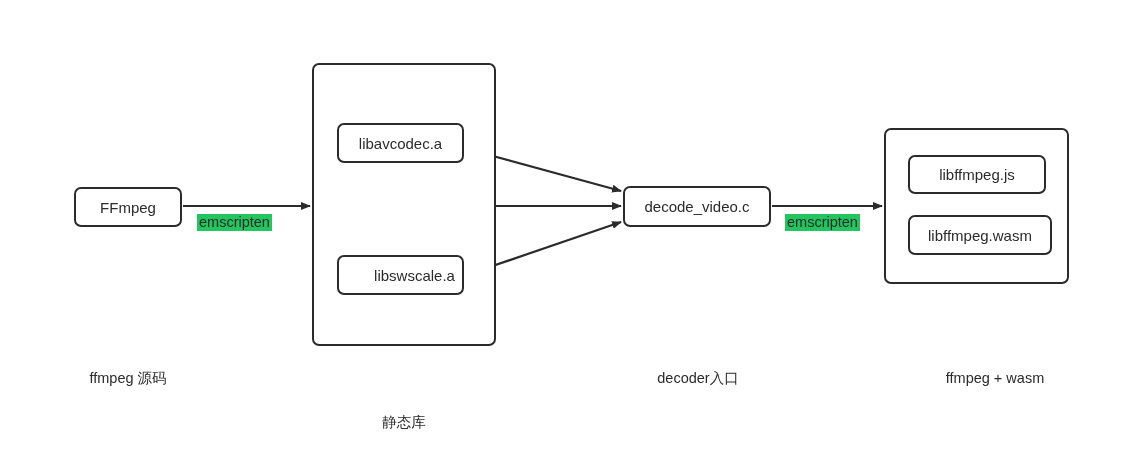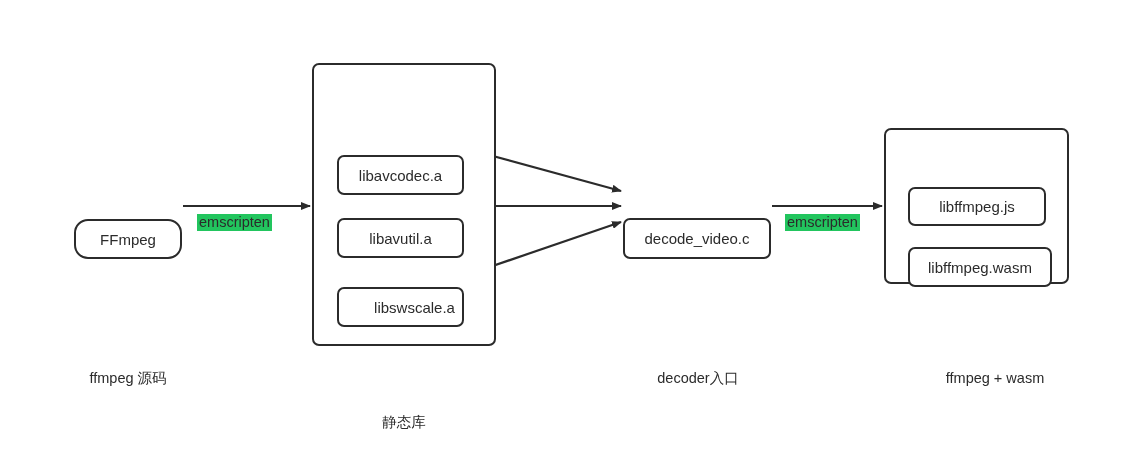--- a/index.html
+++ b/index.html
@@ -32,21 +32,20 @@
     border: 2px solid #2b2b2b;
     border-radius: 7px;
     background: #ffffff;
     display: flex;
     align-items: center;
     justify-content: center;
     font-size: 15px;
     line-height: 1;
     color: #2b2b2b;
     white-space: nowrap;
-    margin-top: 32px;
   }
   .container-node {
     position: absolute;
     box-sizing: border-box;
     border: 2px solid #2b2b2b;
     border-radius: 7px;
     background: #ffffff;
   }
   .edge-label {
     position: absolute;
@@ -60,21 +59,21 @@
   .caption {
     position: absolute;
     font-size: 14.5px;
     line-height: 1;
     color: #2b2b2b;
     white-space: nowrap;
     text-align: center;
   }
 
   
-  #node-ffmpeg       { left: 74px;  top: 187px; width: 108px; height: 40px; border-radius: 14px; }
+  #node-ffmpeg       { left: 74px;  top: 187px; width: 108px; height: 40px; }
   #box-static-libs   { left: 312px; top: 63px;  width: 184px; height: 283px; }
   #node-libavcodec   { left: 337px; top: 123px; width: 127px; height: 40px; }
   #node-libavutil    { left: 337px; top: 186px; width: 127px; height: 40px; }
   #node-libswscale   { left: 337px; top: 255px; width: 127px; height: 40px; padding-left: 28px; }
   #node-decode-video { left: 623px; top: 186px; width: 148px; height: 41px; }
   #box-output        { left: 884px; top: 128px; width: 185px; height: 156px; }
   #node-libffmpeg-js { left: 908px; top: 155px; width: 138px; height: 39px; text-align: right; }
   #node-libffmpeg-wasm { left: 908px; top: 215px; width: 144px; height: 40px; }
 
   #label-emscripten-1 { left: 197px; top: 214px; }
@@ -111,23 +110,20 @@
   <div class="node" id="node-ffmpeg">
     <span>FFmpeg</span>
   </div>
 
   <div class="container-node" id="box-static-libs"></div>
 
   <div class="node" id="node-libavcodec">
     <span>libavcodec.a</span>
   </div>
 
-  <div class="node" id="node-libavutil">
-    <span>libavutil.a</span>
-  </div>
 
   <div class="node" id="node-libswscale">
     <span>libswscale.a</span>
   </div>
 
   <div class="node" id="node-decode-video">
     <span>decode_video.c</span>
   </div>
 
   <div class="container-node" id="box-output"></div>

